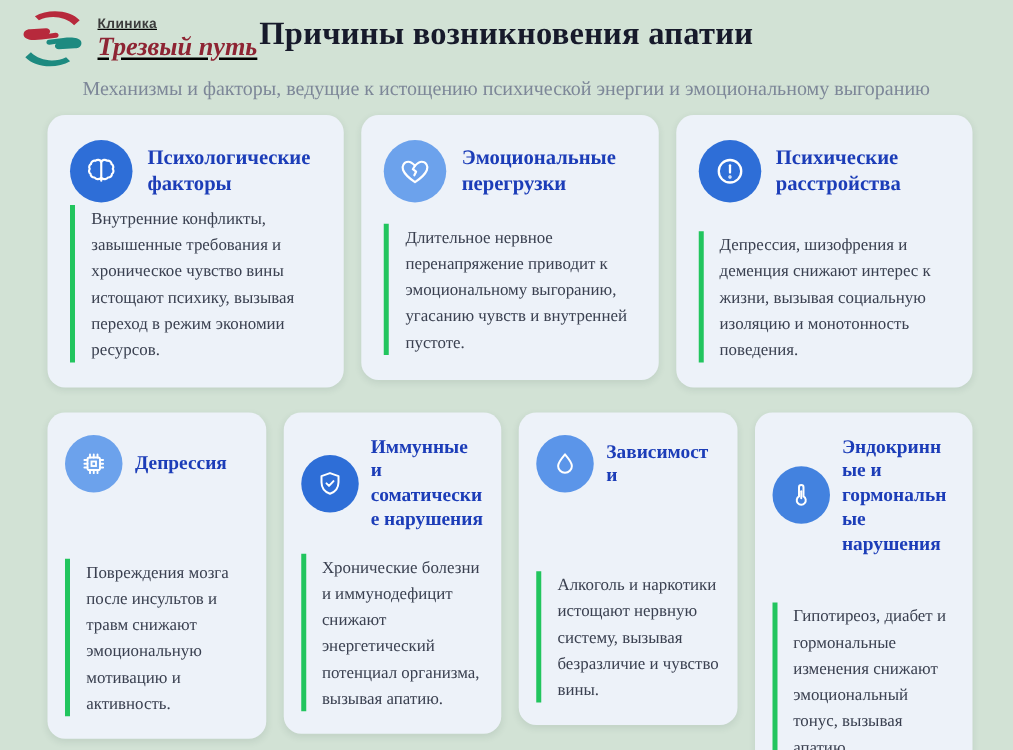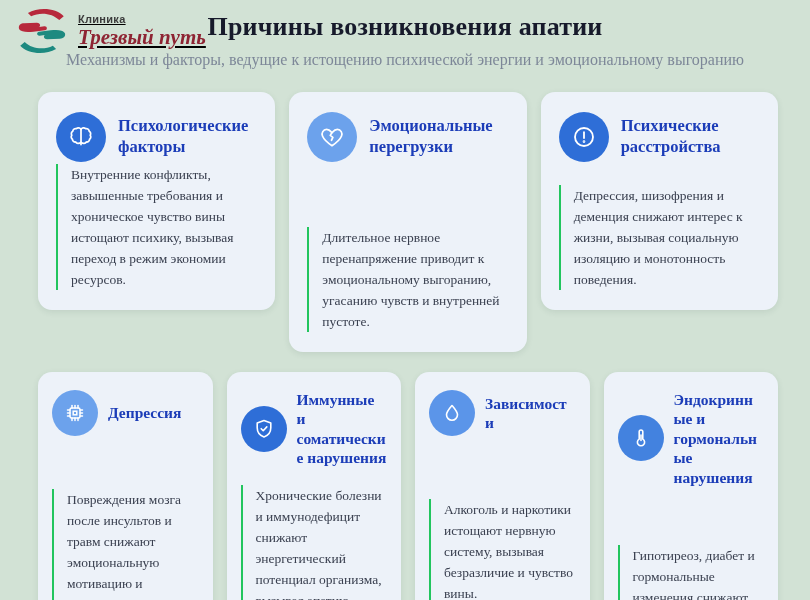--- a/index.html
+++ b/index.html
@@ -24,38 +24,38 @@
   }
   .logo-name {
     font-size:21px; font-weight:bold; font-style:italic;
     color:#8e2433; margin-top:1px;
   }
   .page-title {
     text-align:center; padding-top:12px;
     font-size:26px; font-weight:bold; color:#171a2b; letter-spacing:.2px;
   }
   .page-subtitle {
-    text-align:center; margin-top:9px;
+    text-align:center; margin-top:21px;
     font-size:16px; color:#7d8798;
   }
 
   
   .row { display:grid; margin-left:38px; margin-right:32px; gap:14px; align-items:start; }
   .row-top { grid-template-columns:repeat(3,1fr); margin-top:2px; }
   .row-bottom { grid-template-columns:repeat(4,1fr); margin-top:20px; }
 
   .card {
     background:#edf2f9;
     border-radius:14px;
     box-shadow:0 2px 6px rgba(40,70,60,.10);
     display:flex; flex-direction:column;
     padding:20px 18px;
   }
   .row-top .card { height:218px; }
-  .row-top .card:nth-child(2) { height:260px;justify-content:flex-end; }
+  .row-top .card:nth-child(2) { height:212px;justify-content:flex-end; }
   .row-bottom .card { padding:18px 14px; }
   .row-bottom .card:nth-child(1) { height:261px; }
   .row-bottom .card:nth-child(2) { height:257px; }
   .row-bottom .card:nth-child(3) { height:250px;gap:28px; }
   .row-bottom .card:nth-child(4) { height:296px; }
 
   .card-head { display:flex; align-items:center; gap:12px; }
   .row-bottom .card-head { gap:10px; }
   .icon-circle {
     flex:0 0 auto; width:50px; height:50px; border-radius:50%;
@@ -65,21 +65,21 @@
   .icon-circle svg { width:26px; height:26px; }
   .row-bottom .icon-circle svg { width:24px; height:24px; }
 
   .card-title {
     font-size:16.5px; font-weight:bold; color:#1c3db8; line-height:1.25;
   }
   .row-bottom .card-title { font-size:15.5px; overflow-wrap:anywhere; }
 
   .card-body {
     margin-top:auto;
-    border-left:2px solid #22c55e;
+    border-left:4px solid #22c55e;
     padding-left:13px;
     font-size:13.5px; line-height:1.56; color:#3a4050;
   }
   .row-top .card-body { margin-top:auto; }
 </style>
 </head>
 <body>
 
 <div class="header">
   <div class="logo">

